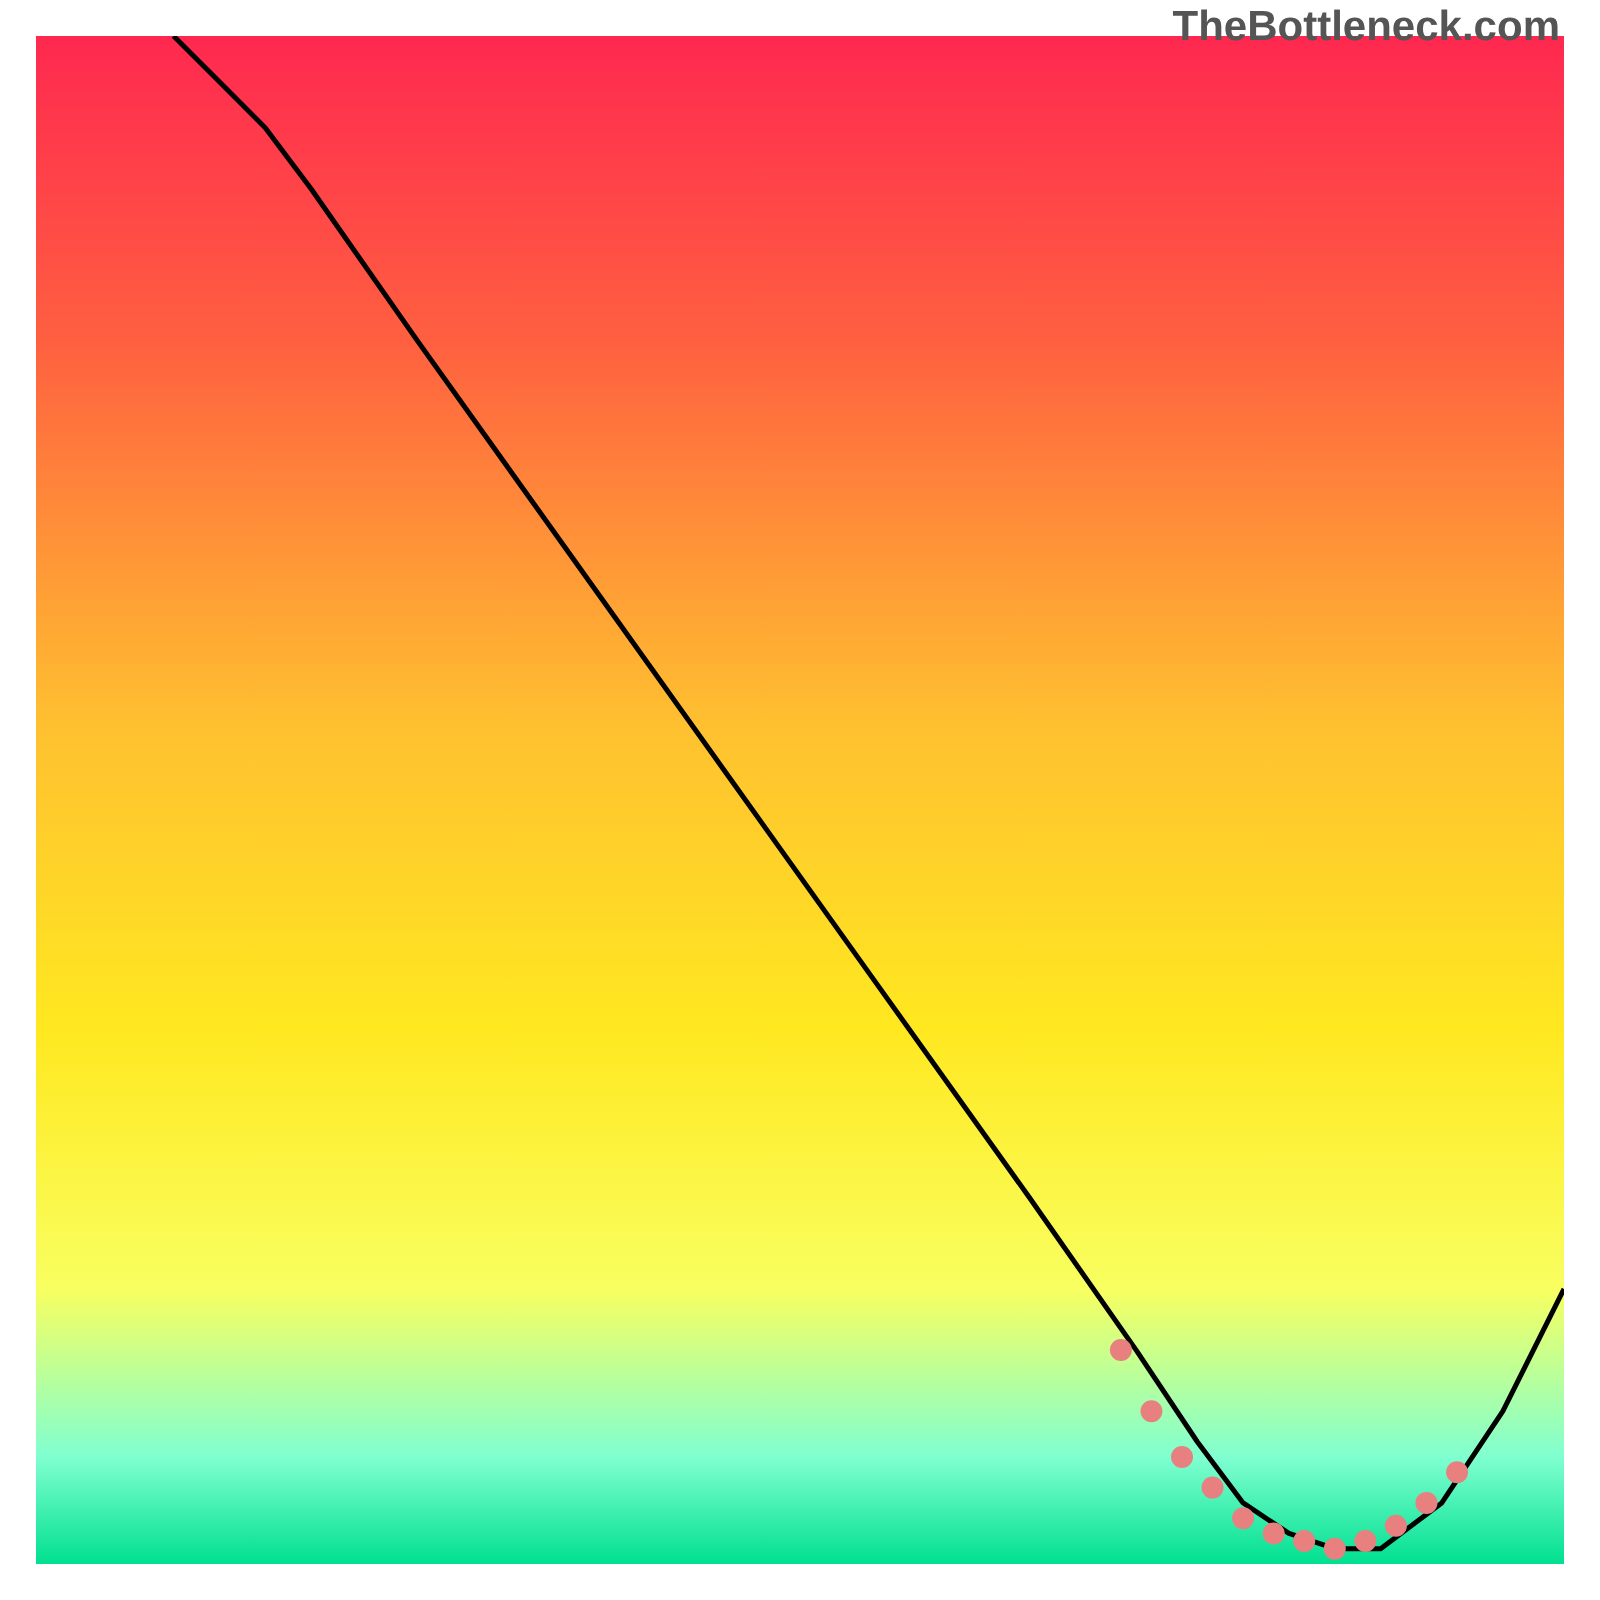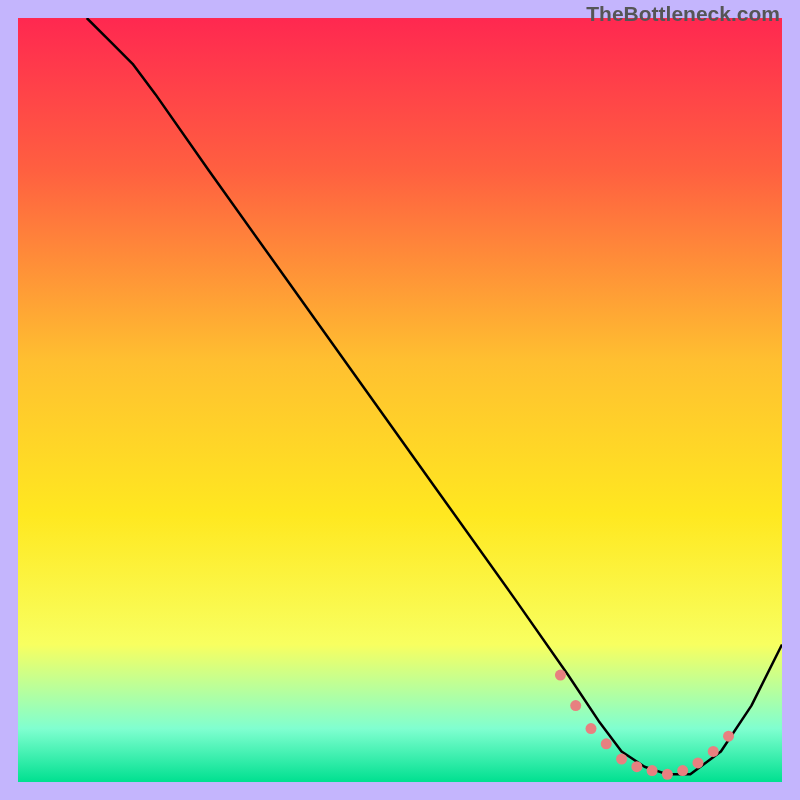--- a/index.html
+++ b/index.html
@@ -8,21 +8,21 @@
     width: 800px;
     height: 800px;
     background: #000;
     font-family: Arial, sans-serif;
     position: relative;
   }
   .container {
     width: 800px;
     height: 800px;
     position: relative;
-    background: #c4b5fd;
+    background: #ffffff;
   }
   .plot-area {
     position: absolute;
     left: 18px;
     top: 18px;
     width: 764px;
     height: 764px;
   }
   .watermark {
     position: absolute;

